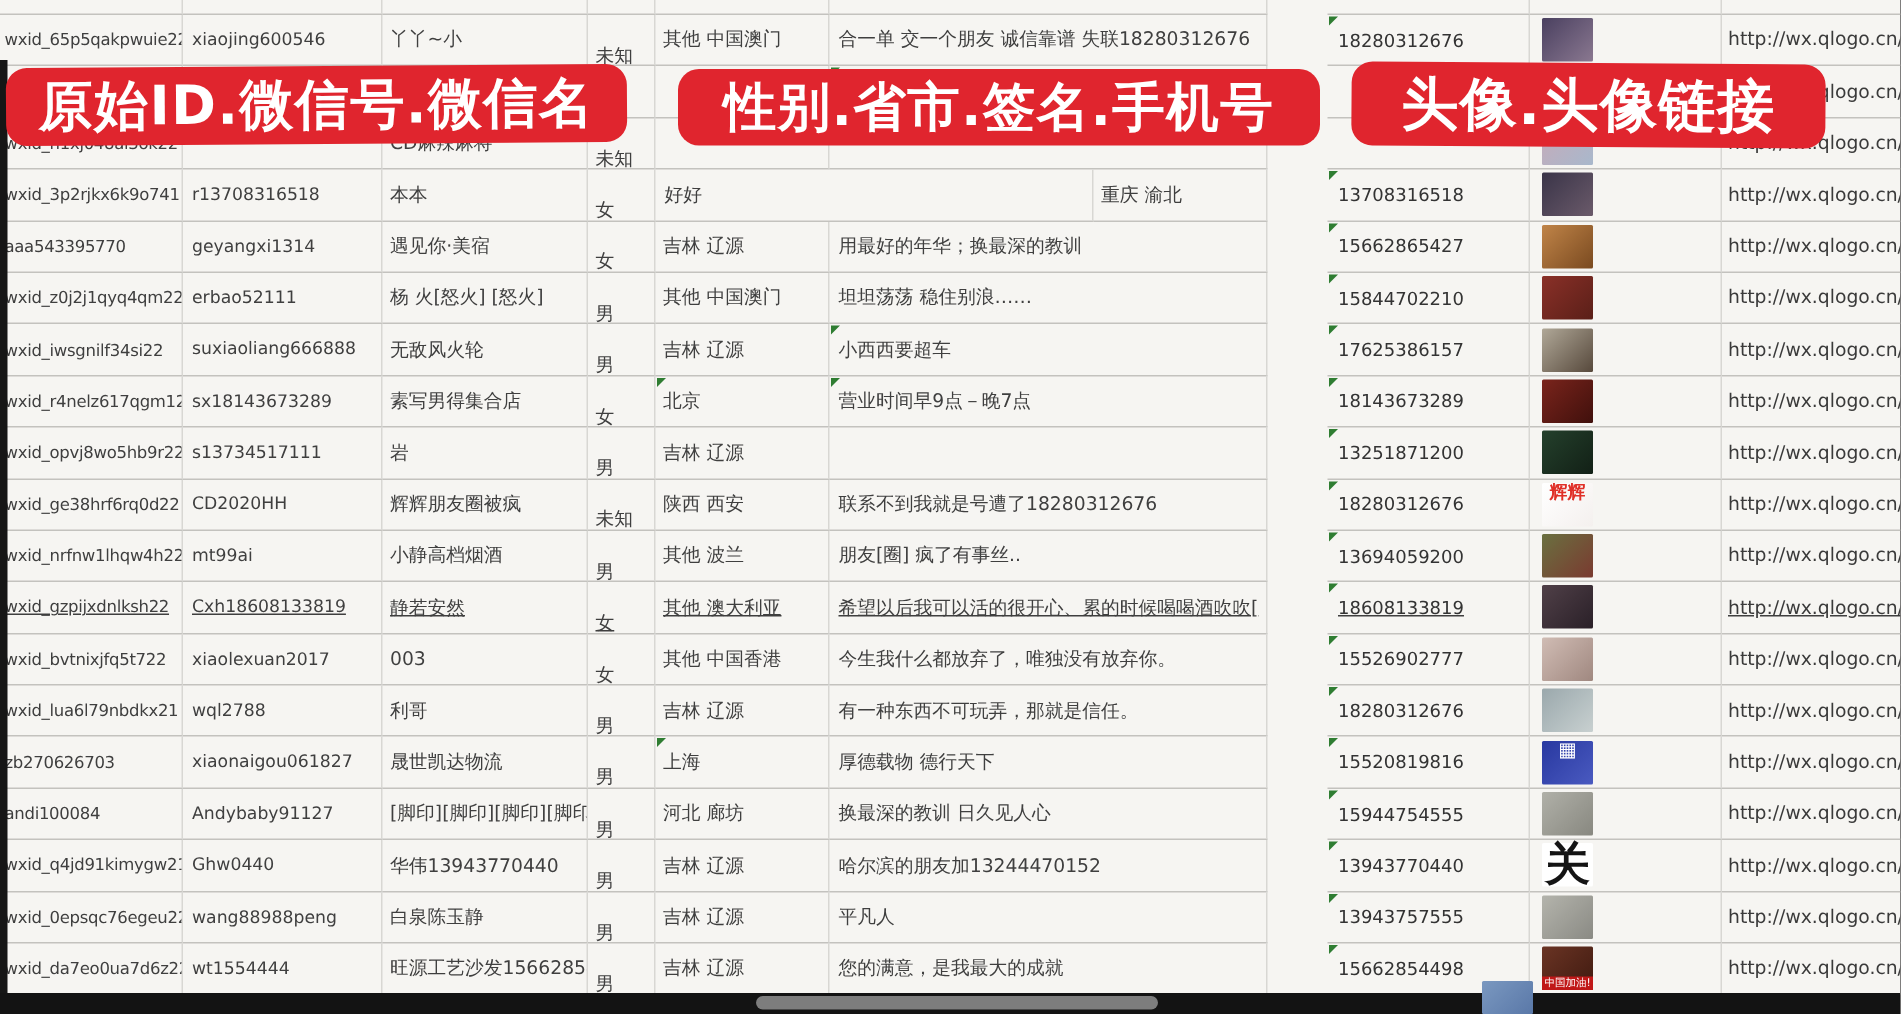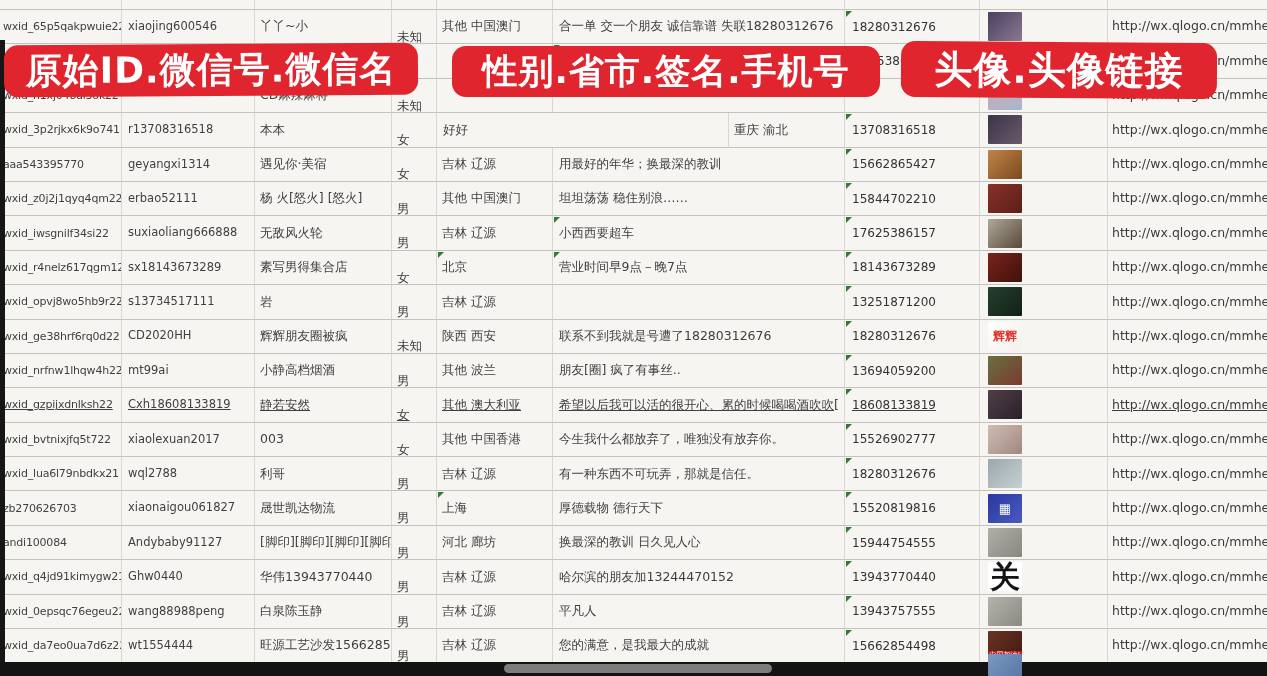--- a/index.html
+++ b/index.html
@@ -18,32 +18,32 @@
     overflow:hidden;white-space:nowrap;
     display:flex;align-items:center;
     font-size:12.5px;line-height:1;
   }
   .c-id{width:122px;padding-left:3px;font-size:11px;letter-spacing:-0.2px;}
   .c-wechat{width:133px;padding-left:6px;font-size:11.5px;}
   .c-name{width:137px;padding-left:5px;}
   .c-gender{width:45px;padding-left:5px;align-items:flex-end;}
   .c-region{width:116px;padding-left:5px;}
   .c-sig{width:292px;padding-left:6px;}
-  .c-phone{width:135px;padding-left:7px;font-size:12px;color:#333;}
+  .c-phone{width:135px;padding-left:7px;font-size:12px;color:#333;margin-left:40px;}
   .c-avatar{width:128px;}
   .c-url{width:159px;padding-left:4px;font-size:12.5px;color:#3a3a3a;border-right:none;}
   .phone-indent{padding-left:25px;}
   
   .flag{position:absolute;top:1px;left:1px;width:0;height:0;
         border-top:6px solid #2f7d32;border-right:6px solid transparent;}
   
   .avatar{
     position:relative;margin-left:8px;width:34px;height:29px;
     border-radius:1px;overflow:visible;flex:0 0 auto;
-    display:flex;align-items:center;justify-content:center;
+    display:flex;align-items:flex-start;justify-content:center;
   }
   .avatar .band{
     position:absolute;left:0;bottom:0;width:100%;height:9px;
     background:#c01818;color:#fff;font-size:7px;line-height:9px;
     text-align:center;overflow:hidden;
   }
   
   .banner{
     position:absolute;background:#e0252e;color:#fff;font-weight:bold;
     border-radius:14px;display:flex;align-items:center;justify-content:center;

